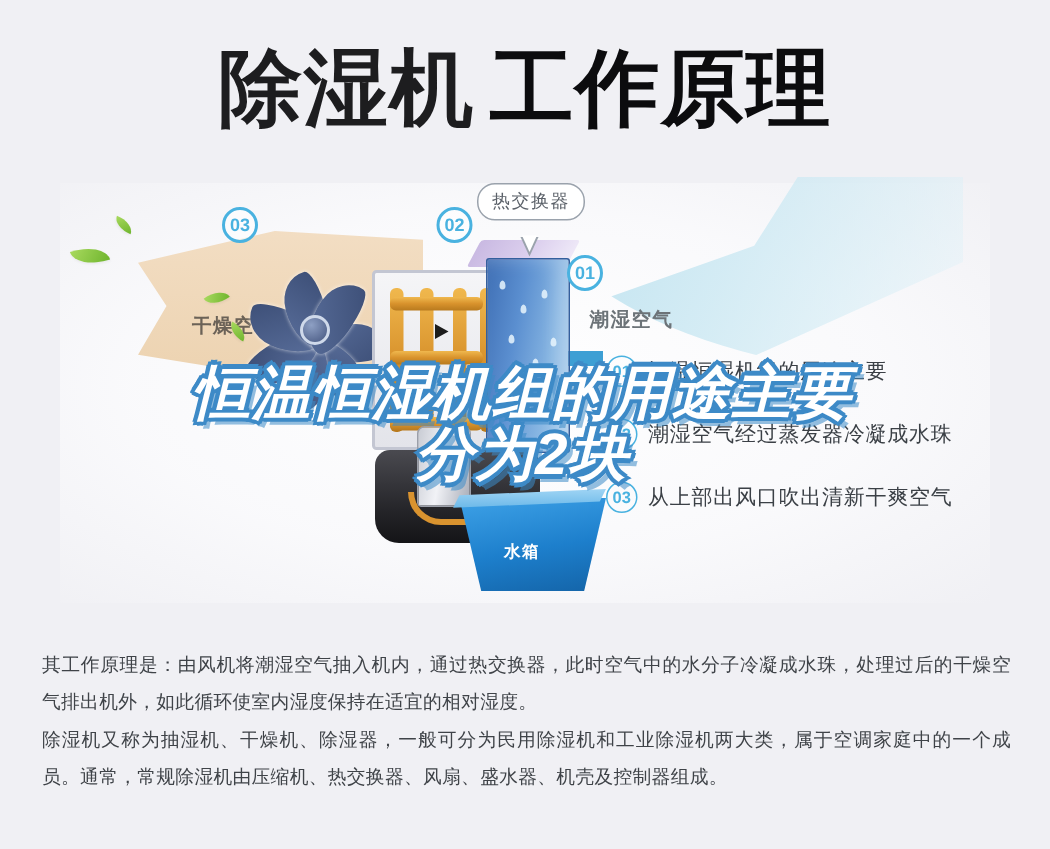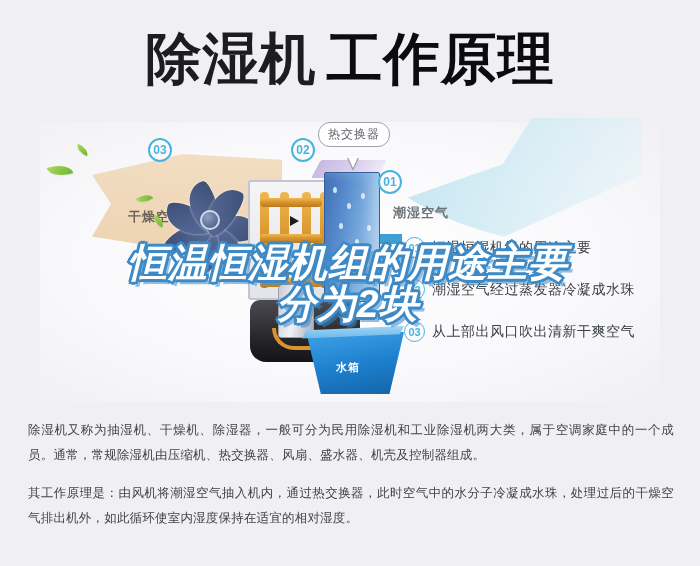--- a/index.html
+++ b/index.html
@@ -398,17 +398,17 @@
     </div>
 
   </div>
 
   <div id="watermark">
     <div class="wm-line">恒温恒湿机组的用途主要</div>
     <div class="wm-line">分为2块</div>
   </div>
 
   <div id="copy">
+    <p class="para" id="para-2">其工作原理是：由风机将潮湿空气抽入机内，通过热交换器，此时空气中的水分子冷凝成水珠，处理过后的干燥空气排出机外，如此循环使室内湿度保持在适宜的相对湿度。</p>
     <p class="para" id="para-1">除湿机又称为抽湿机、干燥机、除湿器，一般可分为民用除湿机和工业除湿机两大类，属于空调家庭中的一个成员。通常，常规除湿机由压缩机、热交换器、风扇、盛水器、机壳及控制器组成。</p>
-    <p class="para" id="para-2">其工作原理是：由风机将潮湿空气抽入机内，通过热交换器，此时空气中的水分子冷凝成水珠，处理过后的干燥空气排出机外，如此循环使室内湿度保持在适宜的相对湿度。</p>
   </div>
 
 </div>
 
 </body></html>

